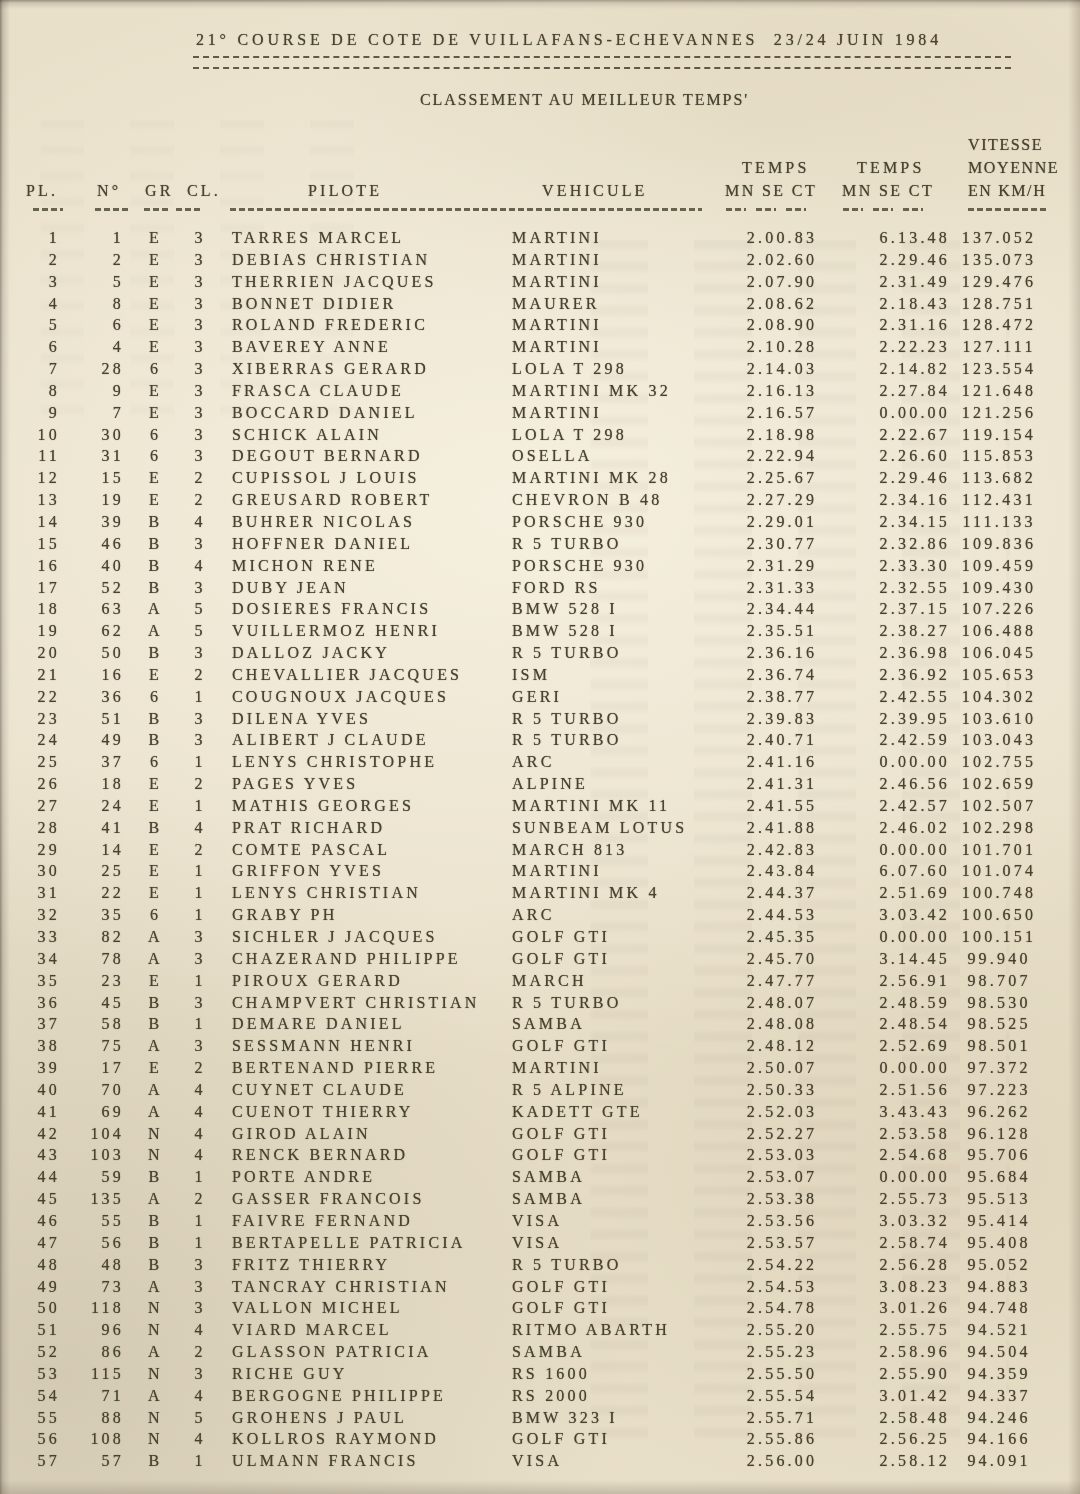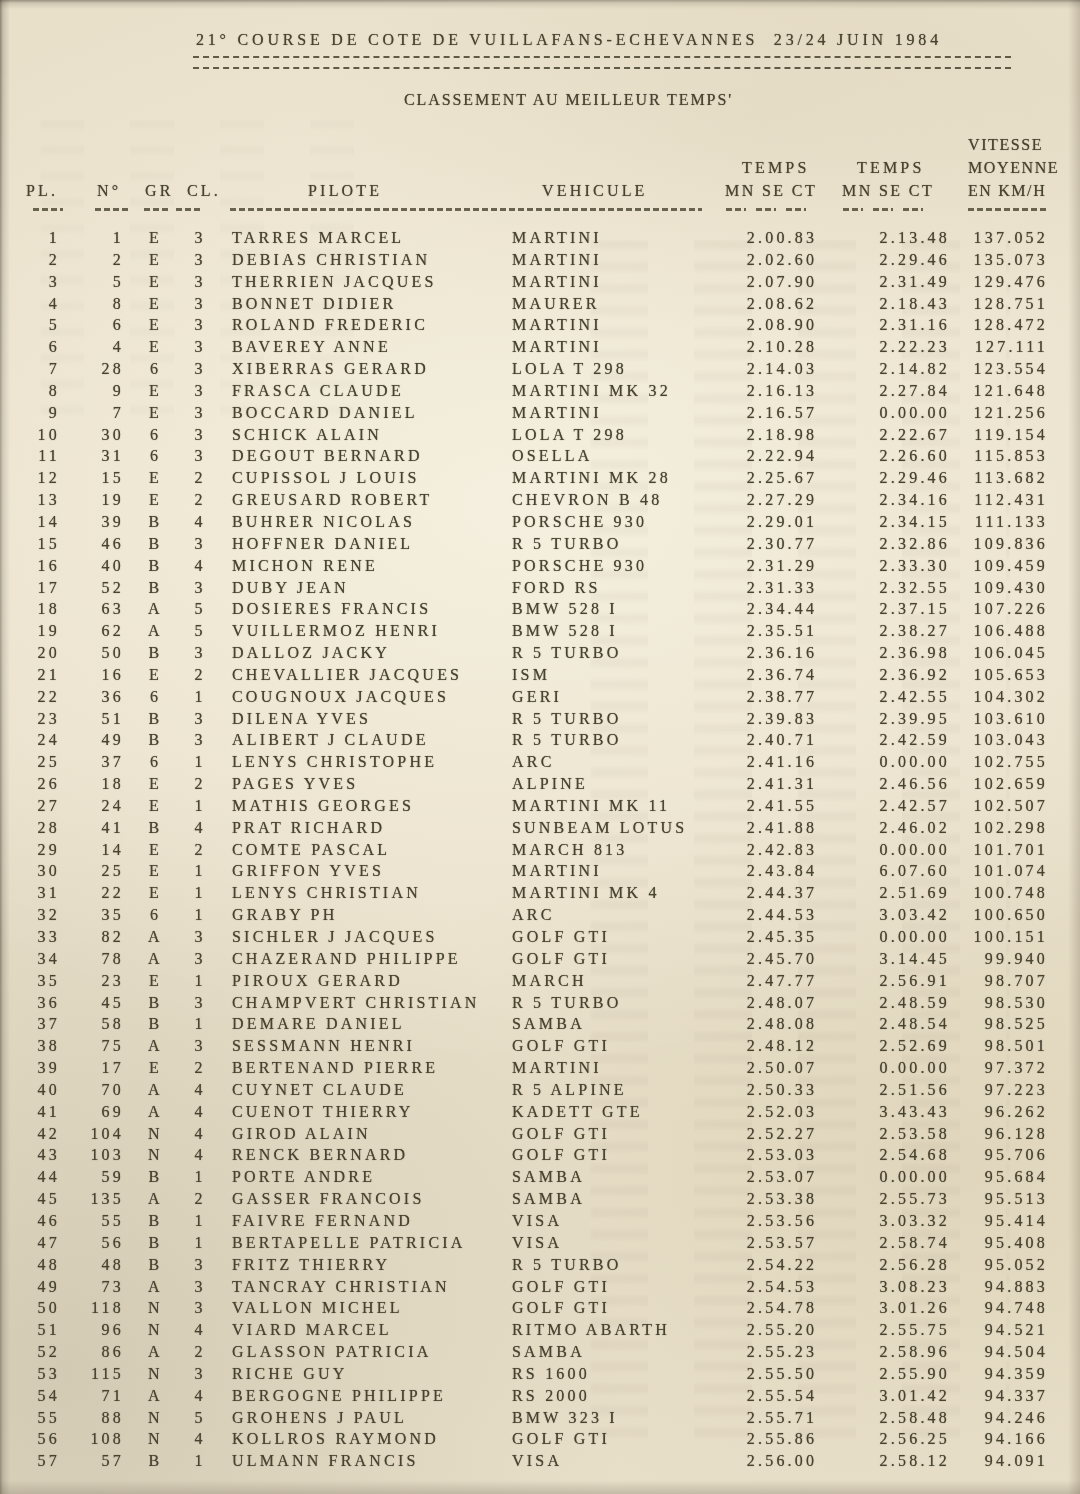--- a/index.html
+++ b/index.html
@@ -51,21 +51,21 @@
     opacity:.35;
   }
   .abs{position:absolute;white-space:pre;}
   .title{left:196px;top:31px;letter-spacing:3.8px;}
   .title-underline{
     left:193px;top:56px;width:818px;height:9px;
     border-top:2px dashed var(--ink);
     border-bottom:2px dashed var(--ink);
     opacity:.85;
   }
-  .subtitle{left:404px;top:91px;letter-spacing:1.9px;}
+  .subtitle{left:420px;top:91px;letter-spacing:1.9px;}
   .h-vitesse {left:968px;top:136px;letter-spacing:1.6px;}
   .h-temps1  {left:742px;top:159px;}
   .h-temps2  {left:857px;top:159px;}
   .h-moyenne {left:968px;top:159px;letter-spacing:1.6px;}
   .h-pl      {left:26px; top:182px;}
   .h-no      {left:97px; top:182px;}
   .h-gr      {left:145px;top:182px;}
   .h-cl      {left:187px;top:182px;}
   .h-pilote  {left:308px;top:182px;}
   .h-veh     {left:542px;top:182px;text-align:right;}
@@ -101,21 +101,21 @@
   }
   .c{display:block;overflow:visible;}
   .c.pl{text-align:right;padding-right:2px;}
   .c.no{text-align:right;padding-right:3px;}
   .c.gr{text-align:center;}
   .c.cl{text-align:center;}
   .c.pilote{padding-left:16px;}
   .c.veh{padding-left:4px;}
   .c.t1{text-align:center;}
   .c.t2{text-align:right;}
-  .c.speed{text-align:right;padding-right:1px;}
+  .c.speed{text-align:center;padding-right:1px;}
 </style>
 </head>
 <body>
 
 <div class="page">
   <div class="texture"></div>
   <div class="bleed"></div>
   <div class="bleed2"></div>
 
   <div class="abs title">21° COURSE DE COTE DE VUILLAFANS-ECHEVANNES  23/24 JUIN 1984</div>
@@ -152,21 +152,21 @@
 
   <div class="tbody" id="tbody">
     <div class="row">
       <span class="c pl">1</span>
       <span class="c no">1</span>
       <span class="c gr">E</span>
       <span class="c cl">3</span>
       <span class="c pilote">TARRES MARCEL</span>
       <span class="c veh">MARTINI</span>
       <span class="c t1">2.00.83</span>
-      <span class="c t2">2.13.48</span>
+      <span class="c t2">6.13.48</span>
       <span class="c speed">137.052</span>
     </div>
 
     <div class="row">
       <span class="c pl">2</span>
       <span class="c no">2</span>
       <span class="c gr">E</span>
       <span class="c cl">3</span>
       <span class="c pilote">DEBIAS CHRISTIAN</span>
       <span class="c veh">MARTINI</span>

